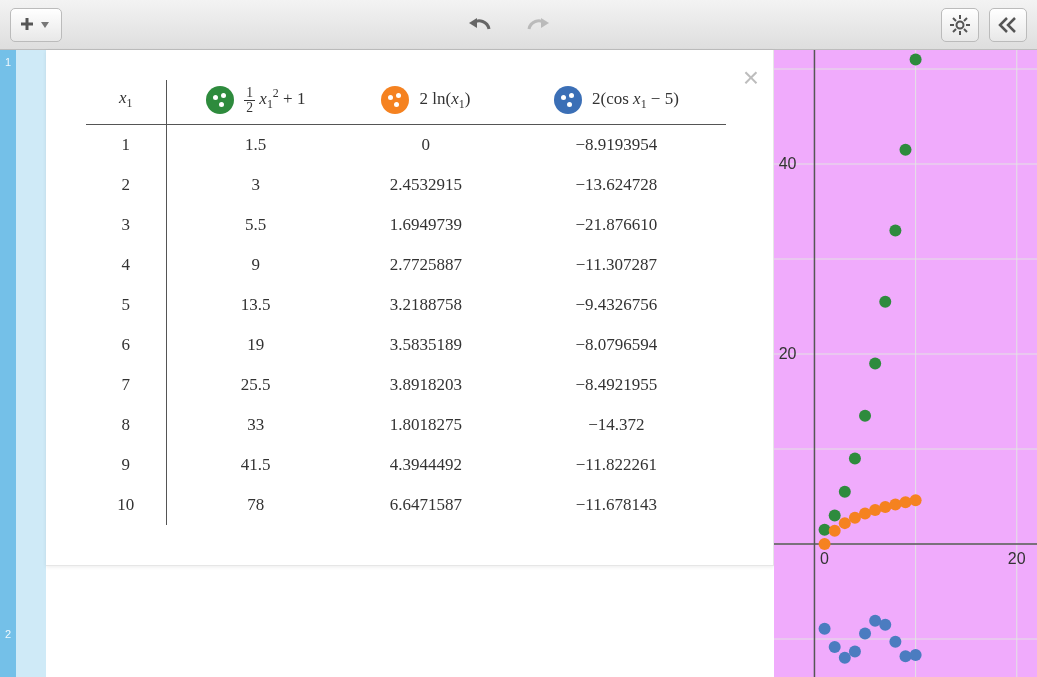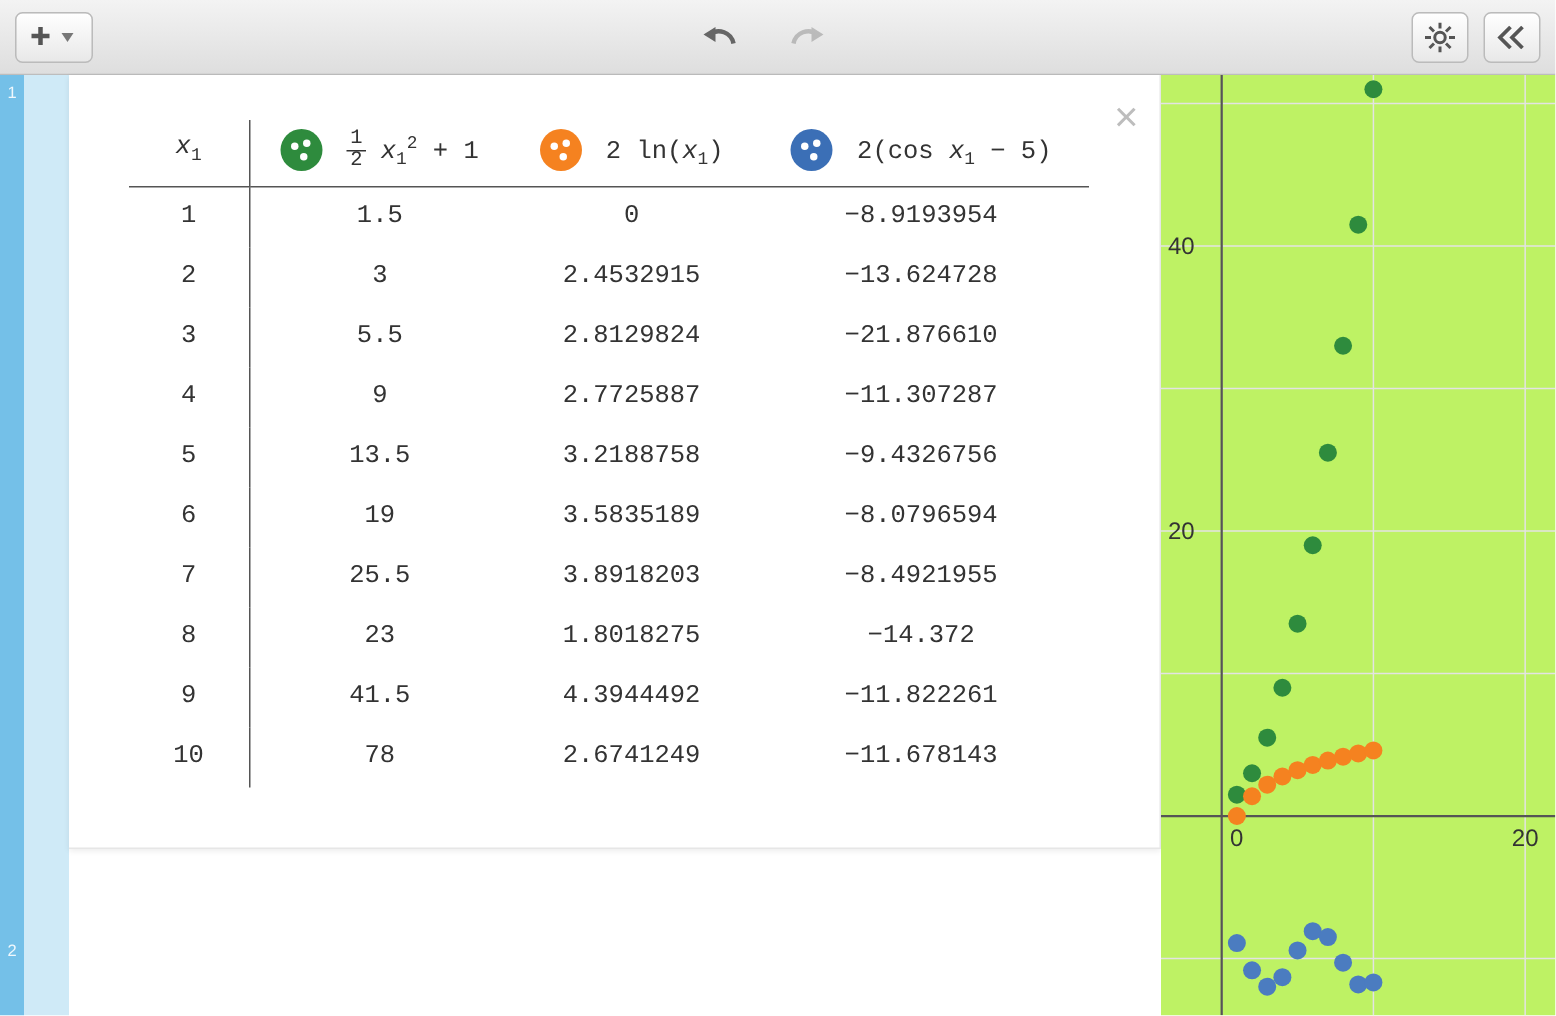--- a/index.html
+++ b/index.html
@@ -37,21 +37,21 @@
     background: #74c0e8;
     color: #fff;
     font-size: 11px;
     padding-top: 6px;
     display: flex; flex-direction: column; align-items: center;
     gap: 560px;
   }
   .gutter .num { color: #f0f8fd; }
   .tab-strip { width: 30px; background: #cfeaf7; }
   .panel-col { flex: 0 0 728px; display: flex; flex-direction: column; background: #fff; }
-  .graph-col { flex: 1; background: #bef264; position: relative; overflow: hidden; }
+  .graph-col { flex: 1; background: #f0abfc; position: relative; overflow: hidden; }
 
   .panel {
     position: relative;
     background: #fff;
     padding: 30px 20px 40px 20px;
     border-right: 1px solid #e6e6e6;
     border-bottom: 1px solid #e6e6e6;
     box-shadow: 0 1px 4px rgba(0,0,0,0.08);
   }
   .close-x {
@@ -59,21 +59,21 @@
     font-size: 28px; color: #bdbdbd; cursor: pointer;
     line-height: 1; font-weight: 300;
   }
 
   
   table { border-collapse: collapse; width: 640px; margin-left: 20px; }
   th, td {
     text-align: center;
     padding: 8px 6px;
     font-size: 17px;
-    font-family: Liberation Mono, monospace;
+    font-family: Liberation Serif, serif;
     color: #333;
   }
   th { border-bottom: 1px solid #555; font-weight: normal; padding-bottom: 10px; padding-top: 6px;}
   td { height: 40px; }
   th:first-child, td:first-child { border-right: 1px solid #555; width: 80px;}
   th.col-head { position: relative; }
   .circle-icon {
     display: inline-block; vertical-align: middle;
     width: 28px; height: 28px; border-radius: 50%;
     margin-right: 6px;
@@ -195,21 +195,21 @@
               </tr>
               <tr>
                 <td>2</td>
                 <td>3</td>
                 <td>2.4532915</td>
                 <td>−13.624728</td>
               </tr>
               <tr>
                 <td>3</td>
                 <td>5.5</td>
-                <td>2.8129824</td>
+                <td>1.6949739</td>
                 <td>−21.876610</td>
               </tr>
               <tr>
                 <td>4</td>
                 <td>9</td>
                 <td>2.7725887</td>
                 <td>−11.307287</td>
               </tr>
               <tr>
                 <td>5</td>
@@ -224,34 +224,34 @@
                 <td>−8.0796594</td>
               </tr>
               <tr>
                 <td>7</td>
                 <td>25.5</td>
                 <td>3.8918203</td>
                 <td>−8.4921955</td>
               </tr>
               <tr>
                 <td>8</td>
-                <td>23</td>
+                <td>33</td>
                 <td>1.8018275</td>
                 <td>−14.372</td>
               </tr>
               <tr>
                 <td>9</td>
                 <td>41.5</td>
                 <td>4.3944492</td>
                 <td>−11.822261</td>
               </tr>
               <tr>
                 <td>10</td>
                 <td>78</td>
-                <td>2.6741249</td>
+                <td>6.6471587</td>
                 <td>−11.678143</td>
               </tr>
             </tbody>
         </table>
       </div>
     </div>
 
     <div class="graph-col">
       <svg id="graph-svg" width="263" height="627">
           <line x1="40.46153846153847" y1="0" x2="40.46153846153847" y2="627" class="grid-line"></line>

